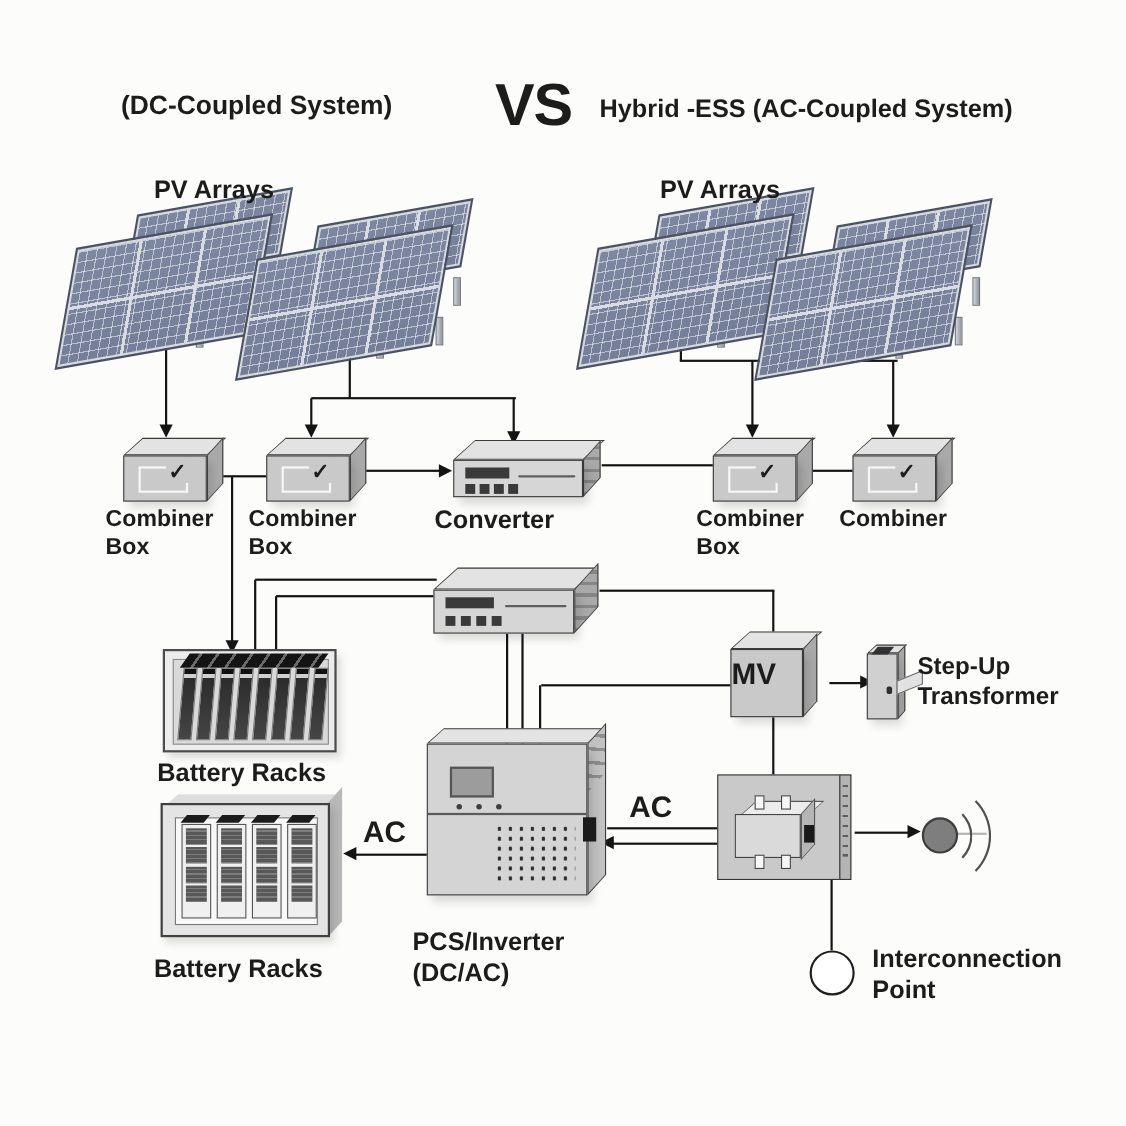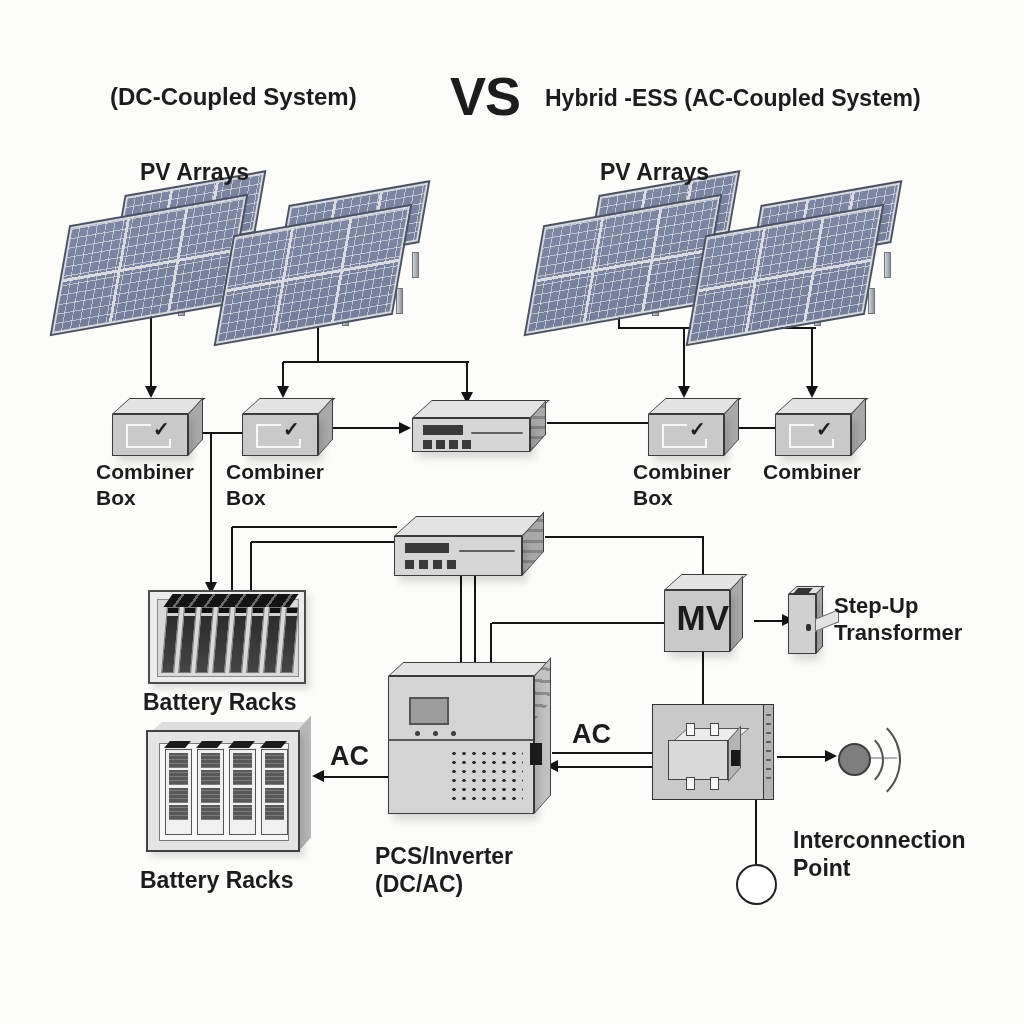--- a/index.html
+++ b/index.html
@@ -91,21 +91,21 @@
     background-size:100% 32%;background-repeat:no-repeat;}
   .pcs .front{left:2px;top:14px;width:146px;height:138px;background:#d4d4d4;}
   .pcs .display{position:absolute;left:20px;top:20px;width:36px;height:24px;background:#9c9c9c;border:2px solid #555;}
   .pcs .dot{position:absolute;top:54px;width:5px;height:5px;border-radius:50%;background:#3e3e3e;}
   .pcs .divider{position:absolute;left:0;top:62px;width:100%;height:2px;background:#5a5a5a;}
   .pcs .vent{position:absolute;left:60px;top:72px;width:74px;height:54px;
     background-image:radial-gradient(circle,#2e2e2e 1.6px,transparent 1.9px);background-size:10px 9px;}
   .pcs .plug{position:absolute;left:141px;top:66px;width:12px;height:22px;background:#1b1b1b;}
 
   
-  .mv-text{position:absolute;left:0;top:7px;width:100%;text-align:right;font-size:35px;font-weight:bold;color:#1c1c1c;}
+  .mv-text{position:absolute;left:0;top:7px;width:100%;text-align:left;font-size:27px;font-weight:bold;color:#1c1c1c;}
   .xfmr .front{left:0;top:8px;width:28px;height:60px;background:#d0d0d0;}
   .xfmr .topf{left:0;top:0;width:28px;height:8px;}
   .xfmr .sidef{left:28px;top:8px;width:7px;height:60px;}
   .xfmr .slot{position:absolute;left:7px;top:2px;width:15px;height:7px;background:#333;transform:skewX(-40deg);}
   .xfmr .shelf{position:absolute;left:27px;top:28px;width:22px;height:11px;background:#e2e2e2;border:1px solid #666;transform:skewY(-22deg);}
   .xfmr .knob{position:absolute;left:18px;top:38px;width:5px;height:7px;background:#2e2e2e;border-radius:2px;}
 
   .panel{left:652px;top:704px;width:112px;height:96px;background:#c9c9c9;border:1.5px solid #333;box-sizing:border-box;}
   .panel-side{left:763px;top:704px;width:11px;height:96px;background:#b4b4b4;border:1.5px solid #333;box-sizing:border-box;
     background-image:repeating-linear-gradient(0deg,#5e5e5e 0 2px,transparent 2px 9px);
@@ -376,20 +376,21 @@
 
   <div class="t" style="left:96px;width:105px;top:459px;font-size:21px">
     <span class="ln">Combiner</span>
     <span class="ln">Box</span>
   </div>
   <div class="t" style="left:226px;width:105px;top:459px;font-size:21px">
     <span class="ln">Combiner</span>
     <span class="ln">Box</span>
   </div>
   <div class="t" style="left:395px;width:150px;top:458px;font-size:23px">
+    <span class="ln">Converter</span>
   </div>
   <div class="t" style="left:633px;width:105px;top:459px;font-size:21px">
     <span class="ln">Combiner</span>
     <span class="ln">Box</span>
   </div>
   <div class="t" style="left:763px;width:105px;top:459px;font-size:21px">Combiner</div>
 
   <div class="t" style="left:143px;width:165px;top:688px;font-size:23px">Battery Racks</div>
   <div class="t" style="left:140px;width:170px;top:866px;font-size:23px">Battery Racks</div>
 
@@ -400,18 +401,18 @@
 
 
   <div class="t left-al" style="left:834px;width:150px;top:593px;font-size:22px">
     <span class="ln">Step-Up</span>
     <span class="ln">Transformer</span>
   </div>
 
   <div class="t" style="left:330px;width:48px;top:740px;font-size:27px">AC</div>
   <div class="t" style="left:572px;width:48px;top:718px;font-size:27px">AC</div>
 
-  <div class="t left-al" style="left:793px;width:215px;top:826px;font-size:23px;font-weight:600">
+  <div class="t left-al" style="left:793px;width:215px;top:857px;font-size:23px;font-weight:600">
     <span class="ln">Interconnection</span>
     <span class="ln">Point</span>
   </div>
 
 </div>
 
 </body></html>

